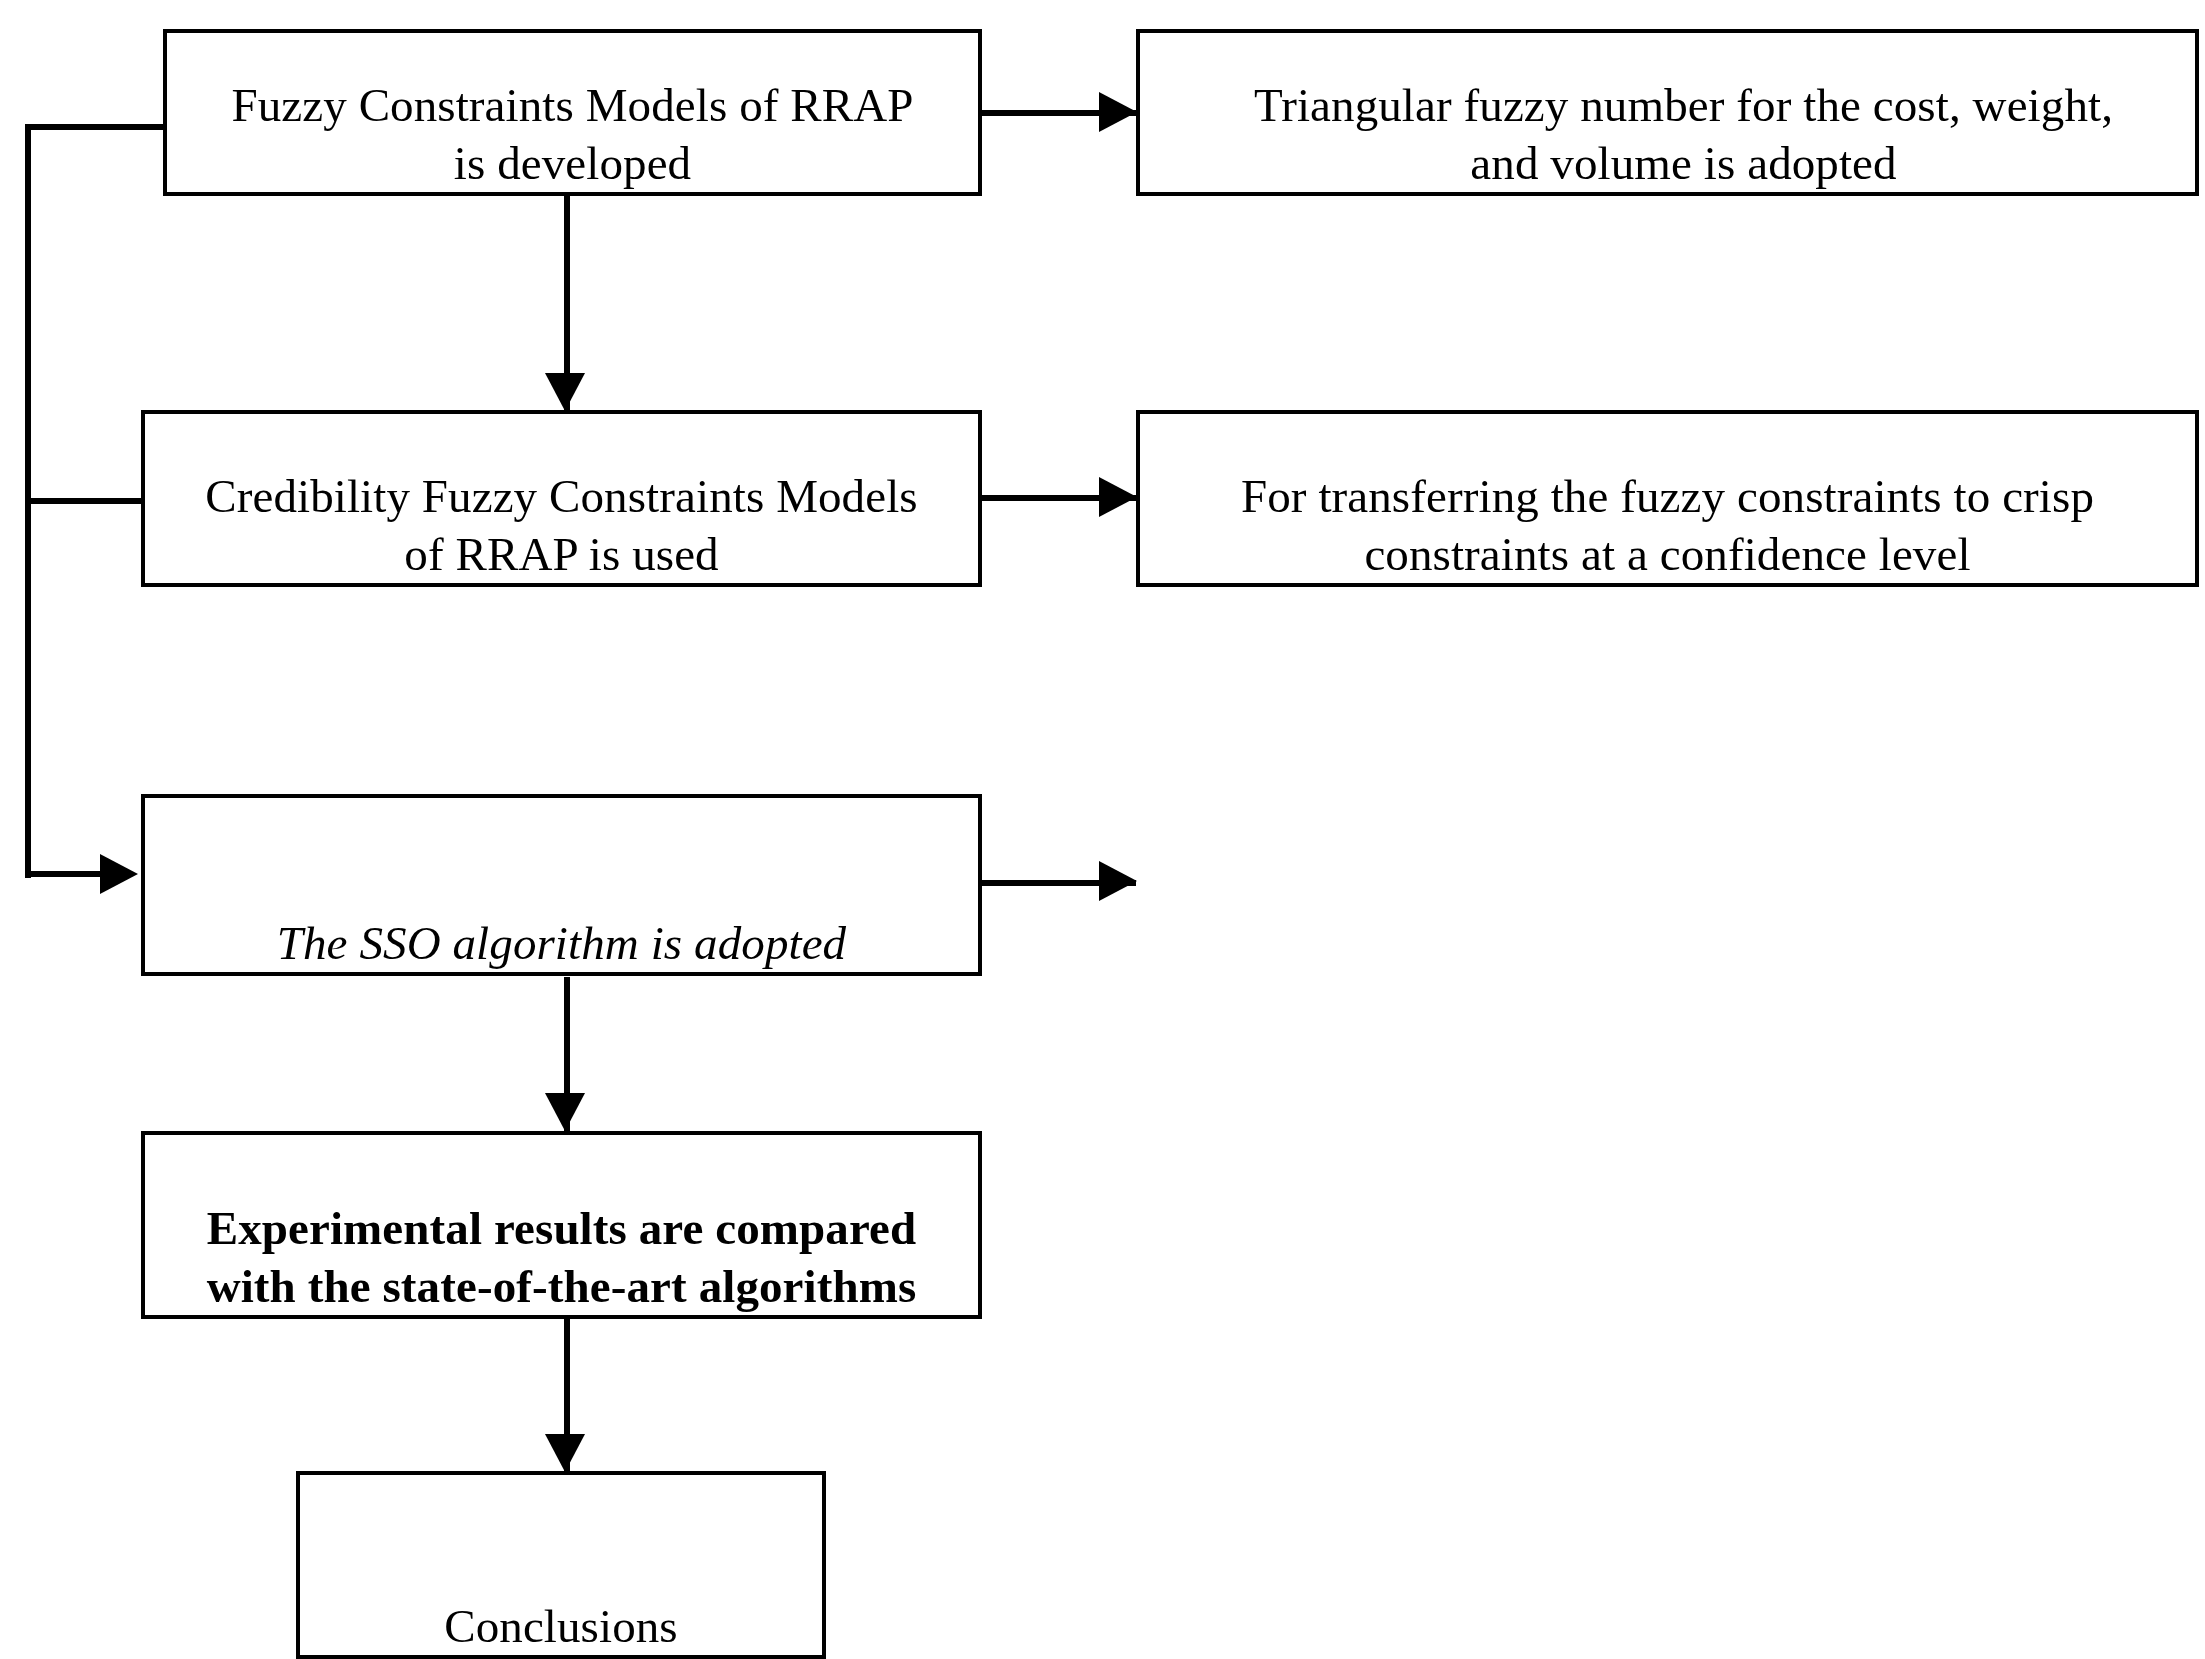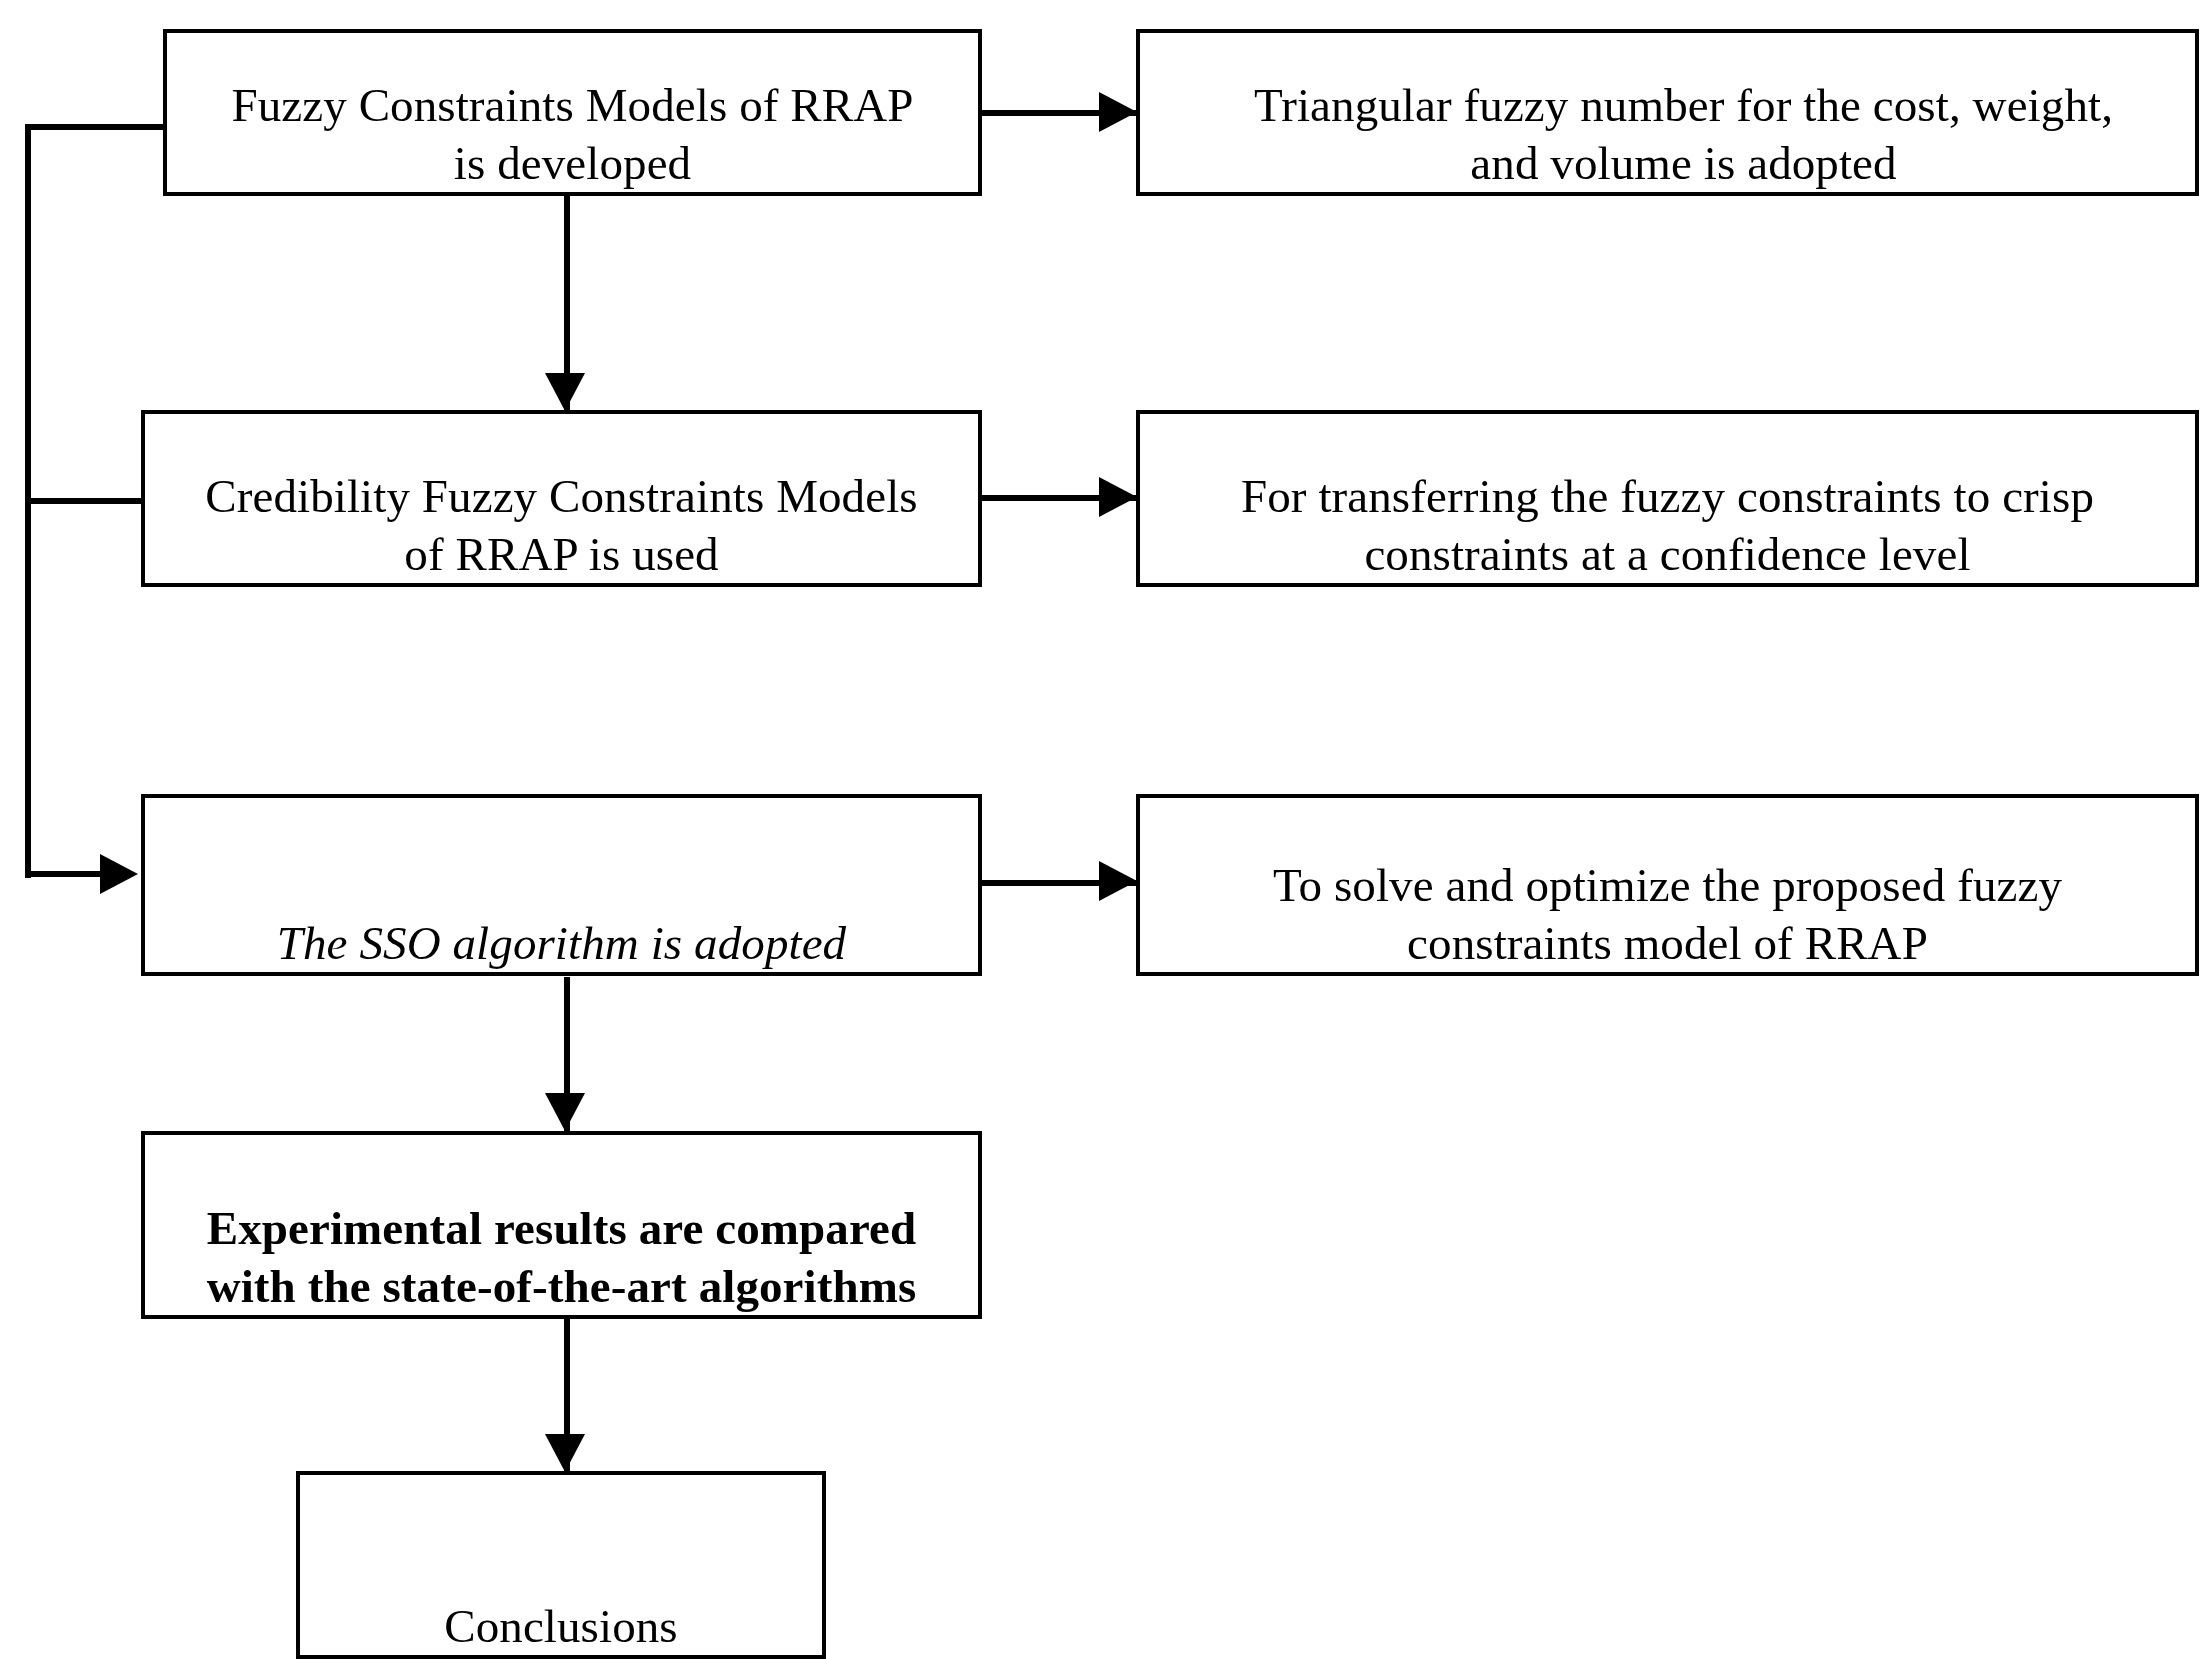--- a/index.html
+++ b/index.html
@@ -152,24 +152,20 @@
 
   <div class="node" id="node-transfer-crisp">
     <span class="label">For transferring the fuzzy constraints to crisp
 constraints at a confidence level</span>
   </div>
 
   <div class="node" id="node-sso-adopted">
     <span class="label">The SSO algorithm is adopted</span>
   </div>
 
-  <div class="node" id="node-solve-optimize">
-    <span class="label">To solve and optimize the proposed fuzzy
-constraints model of RRAP</span>
-  </div>
 
   <div class="node" id="node-experimental">
     <span class="label">Experimental results are compared
 with the state-of-the-art algorithms</span>
   </div>
 
   <div class="node" id="node-conclusions">
     <span class="label">Conclusions</span>
   </div>
 

